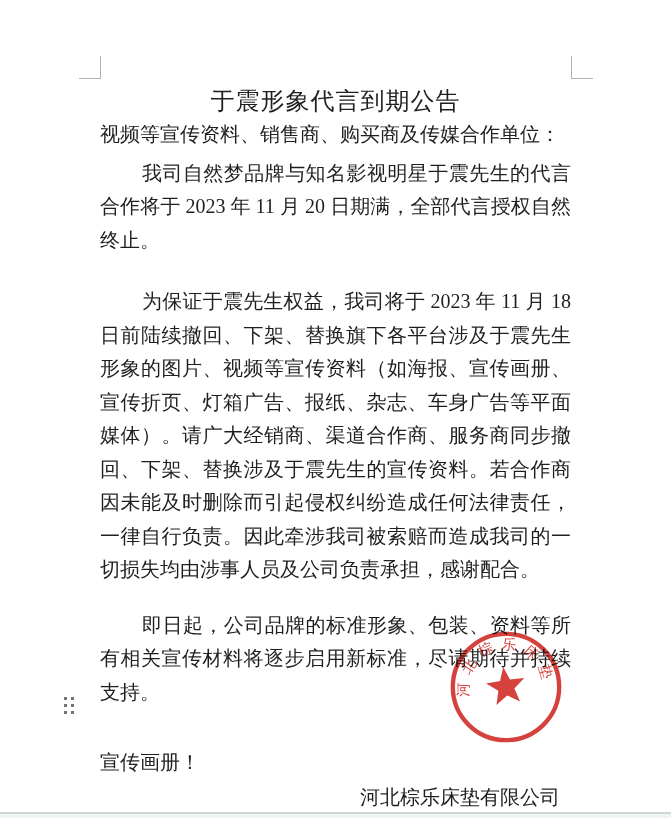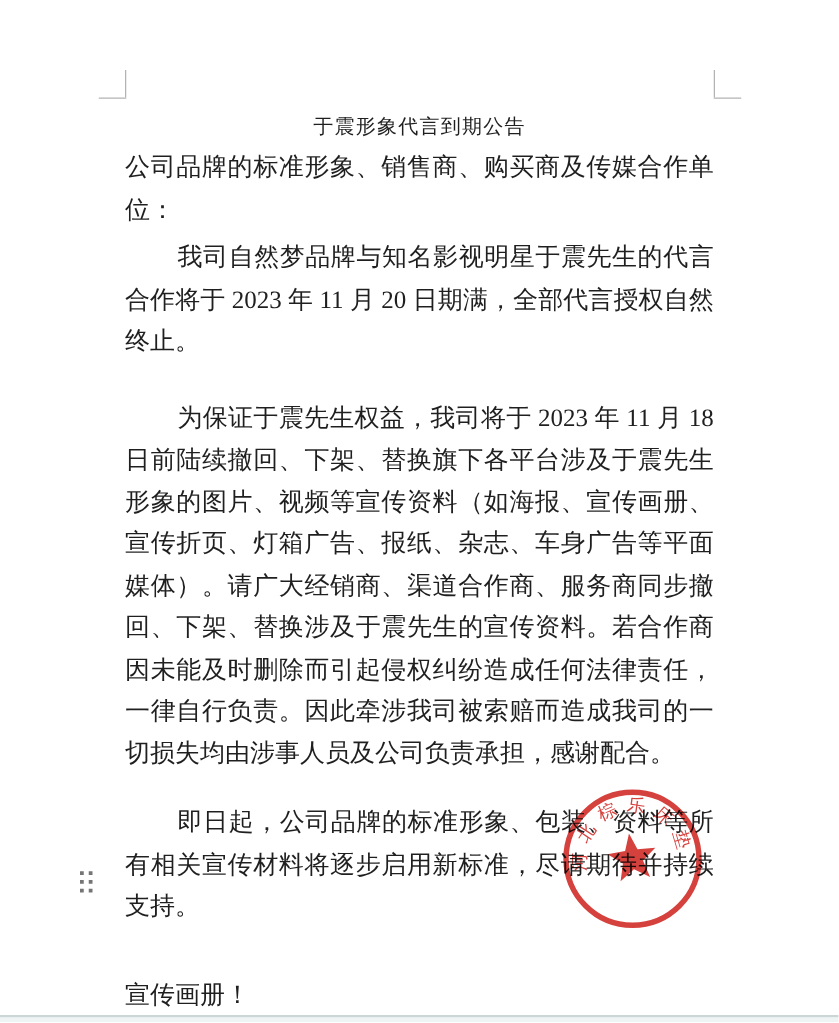--- a/index.html
+++ b/index.html
@@ -22,21 +22,21 @@
 
   .content {
     position: absolute;
     left: 100px;
     top: 85px;
     width: 471px;
     font-size: 20px;
     line-height: 33.5px;
   }
   .title {
-    font-size: 16px;
+    font-size: 24px;
     font-weight: normal;
     text-align: center;
     line-height: 33px;
     letter-spacing: 1px;
   }
   .salutation { margin-bottom: 5px; text-align: justify; }
   .para { text-align: justify; text-indent: 2.1em; }
   .para-2 { margin-top: 28px; }
   .para-3 { margin-top: 22px; }
   .closing { margin-top: 37px; }
@@ -82,21 +82,21 @@
 
 <div class="page">
 
   <div class="crop-mark mark-tl-v"></div>
   <div class="crop-mark mark-tl-h"></div>
   <div class="crop-mark mark-tr-v"></div>
   <div class="crop-mark mark-tr-h"></div>
 
   <div class="content">
     <h1 class="title">于震形象代言到期公告</h1>
-    <p class="salutation">公司品牌的标准形象、销售商、购买商及传媒合作单位：</p>
+    <p class="salutation">视频等宣传资料、销售商、购买商及传媒合作单位：</p>
     <p class="para para-1">我司自然梦品牌与知名影视明星于震先生的代言合作将于 2023 年 11 月 20 日期满，全部代言授权自然终止。</p>
     <p class="para para-2">为保证于震先生权益，我司将于 2023 年 11 月 18 日前陆续撤回、下架、替换旗下各平台涉及于震先生形象的图片、视频等宣传资料（如海报、宣传画册、宣传折页、灯箱广告、报纸、杂志、车身广告等平面媒体）。请广大经销商、渠道合作商、服务商同步撤回、下架、替换涉及于震先生的宣传资料。若合作商因未能及时删除而引起侵权纠纷造成任何法律责任，一律自行负责。因此牵涉我司被索赔而造成我司的一切损失均由涉事人员及公司负责承担，感谢配合。</p>
     <p class="para para-3">即日起，公司品牌的标准形象、包装、资料等所有相关宣传材料将逐步启用新标准，尽请期待并持续支持。</p>
     <p class="closing">宣传画册！</p>
     <p class="sig-company">河北棕乐床垫有限公司</p>
 
   </div>
 
   <svg class="seal" viewBox="0 0 120 120" aria-hidden="true">
     <circle cx="60" cy="60" r="55" fill="none" stroke-width="4.5" stroke="#d2302c"></circle>

